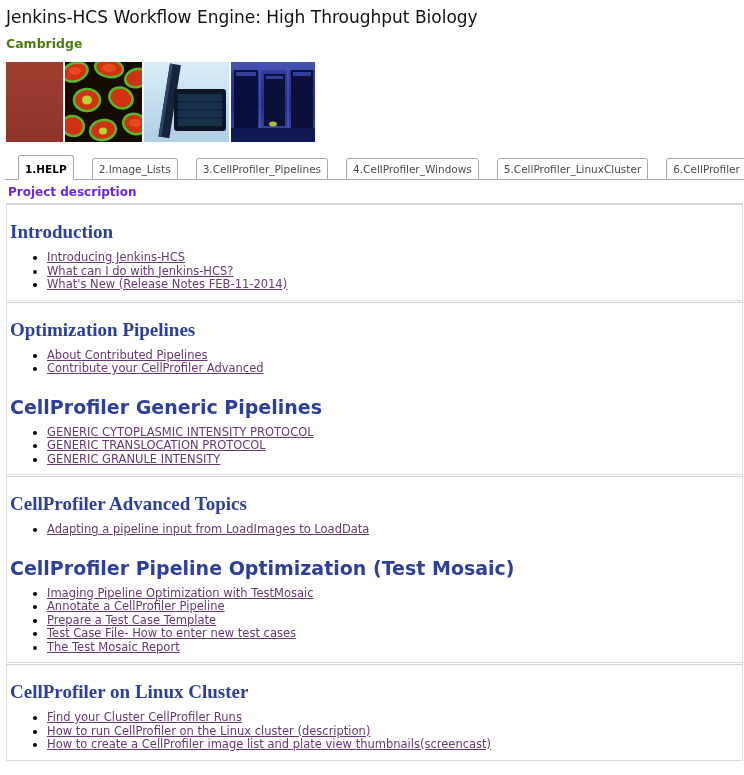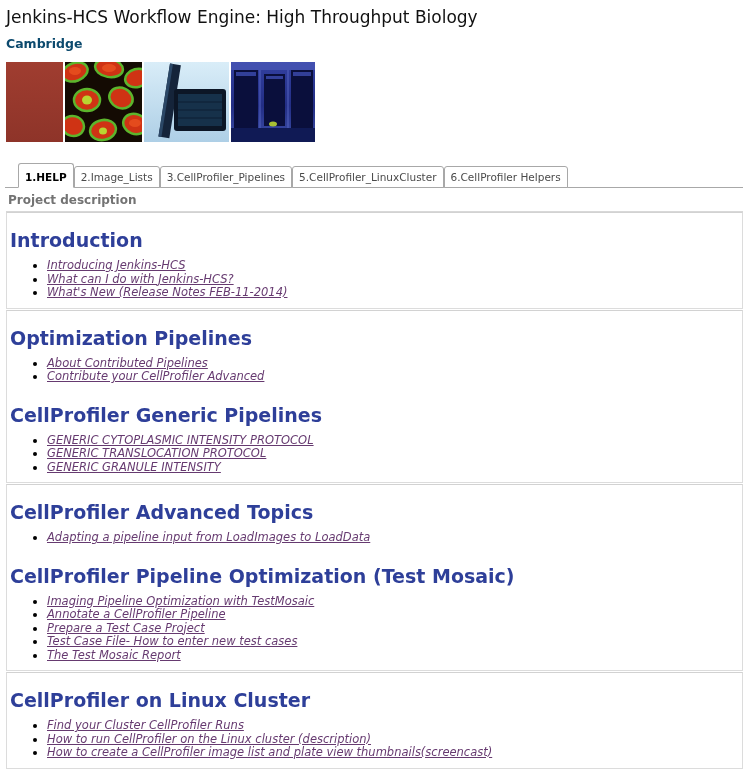--- a/index.html
+++ b/index.html
@@ -7,63 +7,62 @@
     width:744px;height:775px;overflow:hidden;
     font-family:"DejaVu Sans","Liberation Sans",sans-serif;
     color:#000;
   }
   .page{padding:0 1px 0 6px;}
   h1.page-title{
     font-size:17px;line-height:20px;font-weight:normal;
     margin:7px 0 0 0;color:#111;
   }
   .page-subtitle{
-    font-size:12.5px;font-weight:bold;color:#0c4a6e;margin-top:9px;
+    font-size:12.5px;font-weight:bold;color:#4d7c0f;margin-top:9px;
   }
   
   .banner{display:flex;gap:2px;margin-top:11px;height:80px;width:308px;}
   .banner .seg{height:80px;overflow:hidden;flex:0 0 auto;}
   .seg-maroon{width:57px;background:linear-gradient(#a03d30,#8e3429);}
   .seg svg{display:block;}
   
   .tab-bar{
-    display:flex;align-items:flex-end;gap:0;margin-top:21px;
+    display:flex;align-items:flex-end;gap:18px;margin-top:13px;
     border-bottom:1px solid #a8a8a8;margin-left:-1px;padding-left:13px;
   }
   .tab{
     background:#fff;border:1px solid #a8a8a8;border-bottom:1px solid #a8a8a8;
     border-radius:3px 3px 0 0;margin-bottom:-1px;
     padding:4px 6px 4px;font-size:10.5px;color:#4a4a4a;white-space:nowrap;
     cursor:pointer;
   }
   .tab.active{
     font-weight:bold;color:#000;padding-top:7px;
     border-bottom:1px solid #fff;
   }
   
   .content-header{
-    font-size:12px;font-weight:bold;color:#737373;
+    font-size:12px;font-weight:bold;color:#6d28d9;
     padding:5px 0 4px 2px;border-bottom:1px solid #d8d8d8;
   }
   
   .box{
     border:1px solid #dcdcdc;border-top:1px solid #d2d2d2;
     margin-bottom:1px;background:#fff;
   }
   .box h2{
     color:var(--heading-color,#2e3f99);
     font-size:19px;line-height:22px;font-weight:bold;
     margin:20px 0 4px 3px;
   }
-  .box h2:first-child{margin-top:16px;}
+  .box h2:first-child{margin-top:16px;font-family:Liberation Serif, serif;}
   .box ul{margin:8px 0 8px 0;padding-left:40px;}
   .box li{
     font-size:11.5px;line-height:13.5px;color:#000;
     list-style-type:disc;
-    font-style:italic;
   }
   .box li a{
     color:var(--link-color,#663a70);
     text-decoration:underline;cursor:pointer;
   }
 </style>
 </head>
 <body>
 
 <div class="page">
@@ -150,20 +149,21 @@
         <line x1="29" y1="8" x2="29" y2="66" stroke="#5867c5" stroke-width="1.5" opacity="0.6"></line>
         <line x1="57" y1="8" x2="57" y2="66" stroke="#5867c5" stroke-width="1.5" opacity="0.6"></line>
       </svg>
     </div>
   </div>
 
   <div class="tab-bar">
       <div class="tab active">1.HELP</div>
       <div class="tab">2.Image_Lists</div>
       <div class="tab">3.CellProfiler_Pipelines</div>
+      <div class="tab">4.CellProfiler_Windows</div>
       <div class="tab">5.CellProfiler_LinuxCluster</div>
       <div class="tab">6.CellProfiler Helpers</div>
     </div>
 
   <div class="content-header">Project description</div>
 
   <div>
       <div class="box">
         <h2>Introduction</h2>
         <ul>
@@ -187,21 +187,21 @@
       </div>
       <div class="box">
         <h2>CellProfiler Advanced Topics</h2>
         <ul>
           <li><a href="#">Adapting a pipeline input from LoadImages to LoadData</a></li>
         </ul>
         <h2>CellProfiler Pipeline Optimization (Test Mosaic)</h2>
         <ul>
           <li><a href="#">Imaging Pipeline Optimization with TestMosaic</a></li>
           <li><a href="#">Annotate a CellProfiler Pipeline</a></li>
-          <li><a href="#">Prepare a Test Case Project</a></li>
+          <li><a href="#">Prepare a Test Case Template</a></li>
           <li><a href="#">Test Case File- How to enter new test cases</a></li>
           <li><a href="#">The Test Mosaic Report</a></li>
         </ul>
       </div>
       <div class="box">
         <h2>CellProfiler on Linux Cluster</h2>
         <ul>
           <li><a href="#">Find your Cluster CellProfiler Runs</a></li>
           <li><a href="#">How to run CellProfiler on the Linux cluster (description)</a></li>
           <li><a href="#">How to create a CellProfiler image list and plate view thumbnails(screencast)</a></li>

